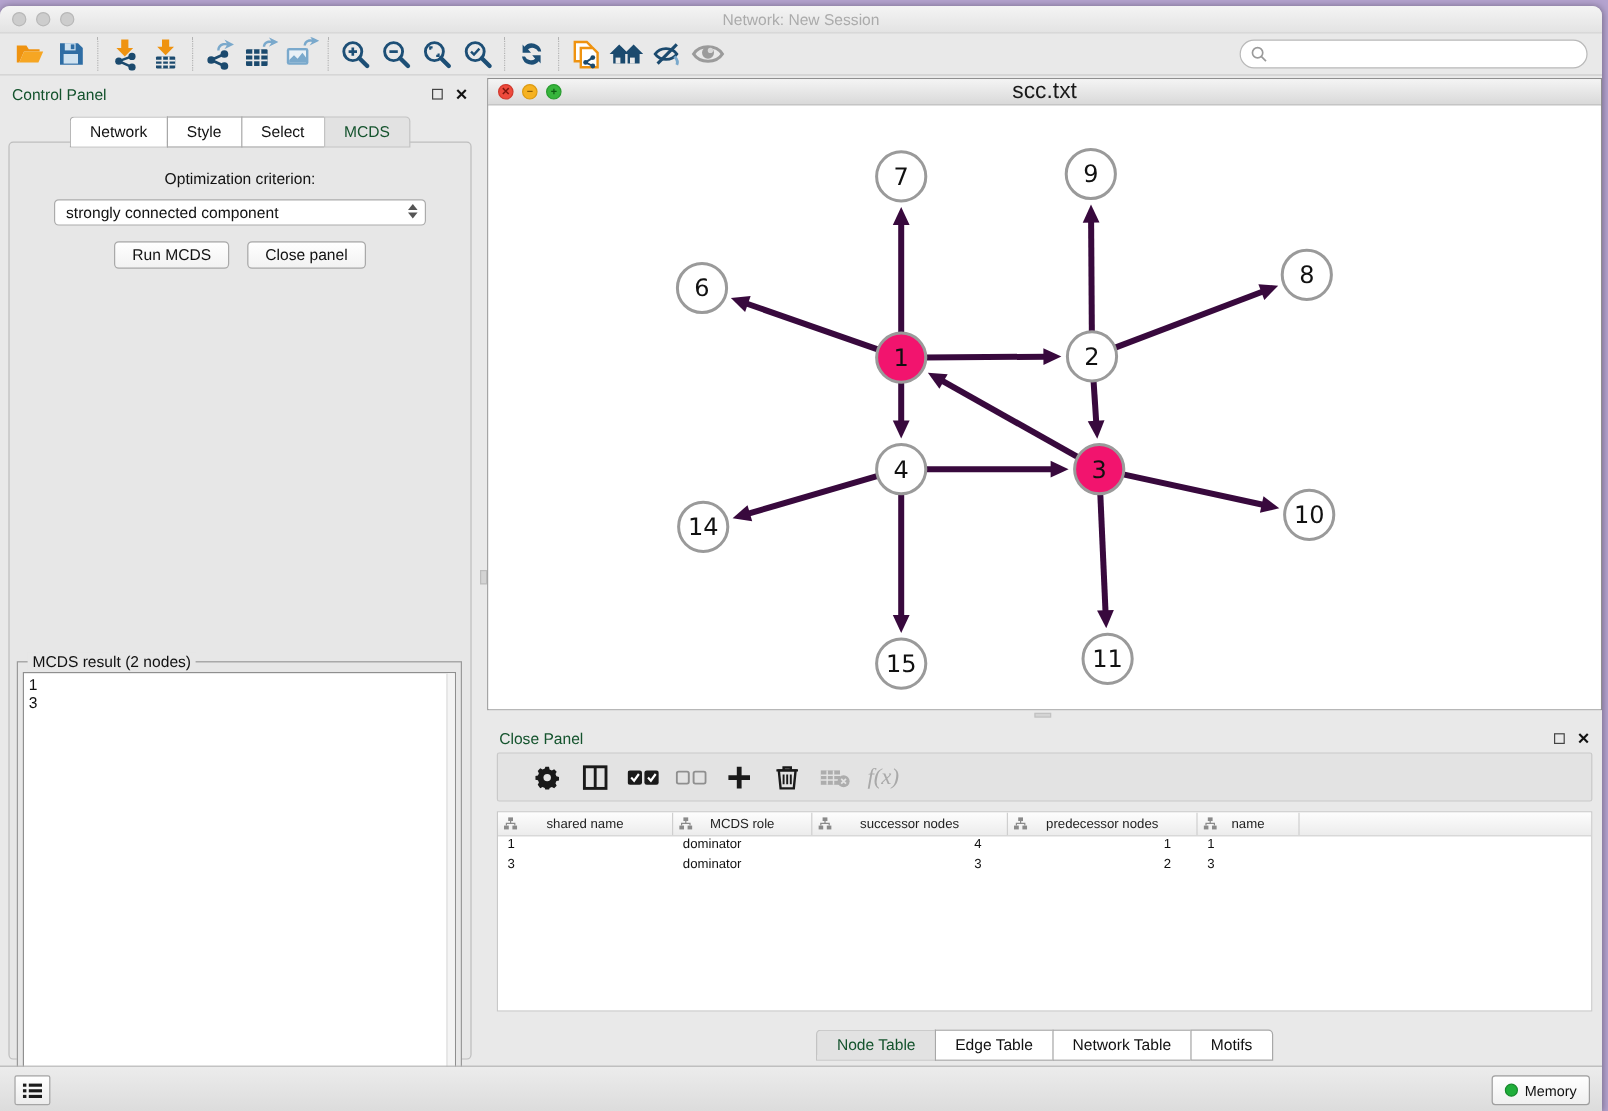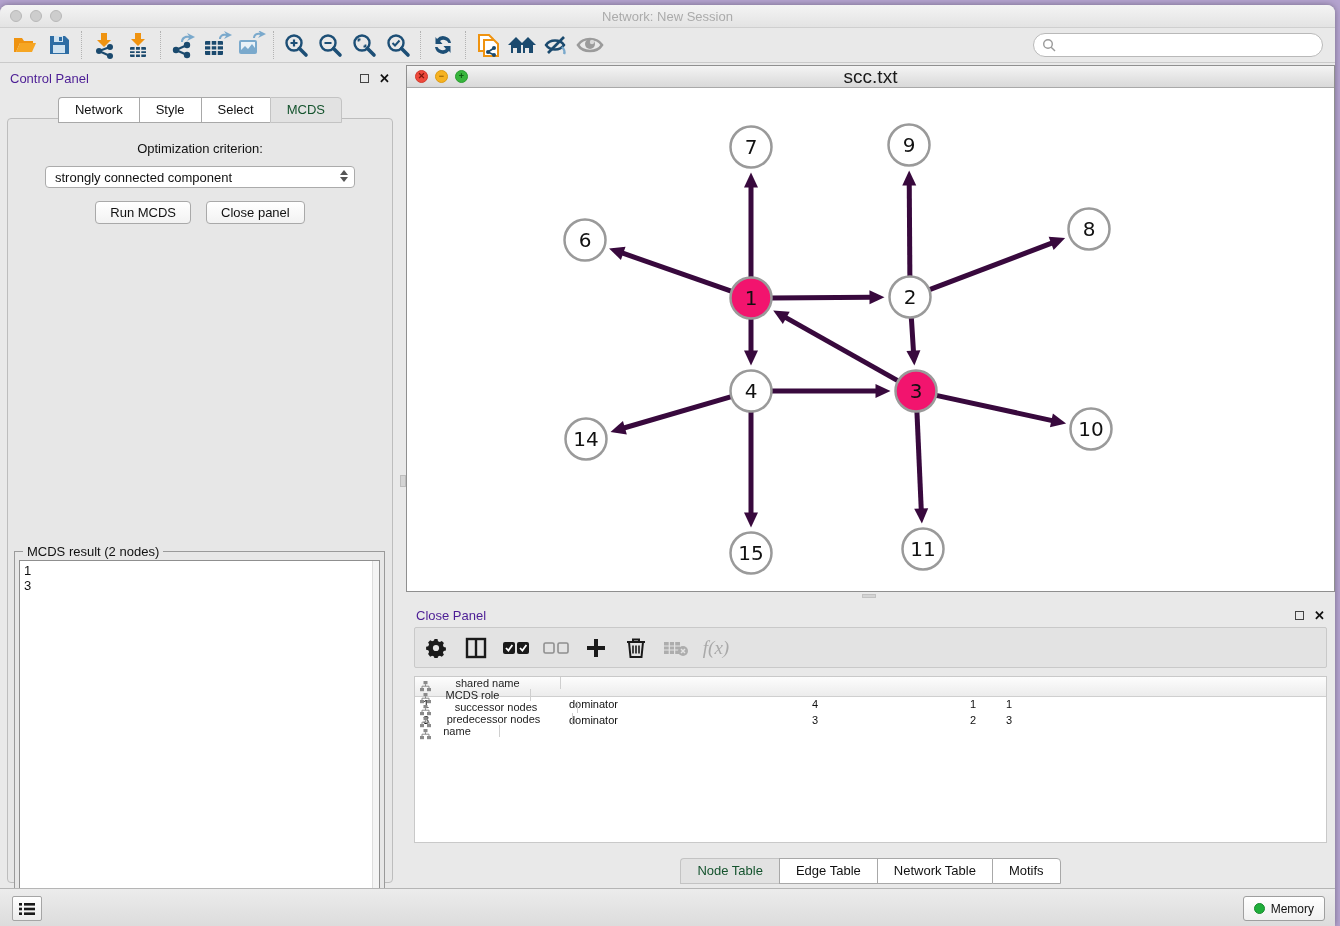--- a/index.html
+++ b/index.html
@@ -26,21 +26,21 @@
   .tb-sep { width:1px; height:28px; margin:0 5px; background:transparent;
             border-left:1px dotted #b3b3b3; }
   .searchbox { position:absolute; right:12px; top:50%; transform:translateY(-50%);
                width:290px; height:24px; background:#fff; border:1px solid #b9b9b9;
                border-radius:13px; display:flex; align-items:center; padding-left:8px; }
   .searchbox input { border:none; outline:none; flex:1; height:18px; font-size:12px; background:transparent; }
 
   
   .control-panel { position:absolute; left:0; top:58px; width:400px; height:825px; background:#e9e9e9; }
   .panel-head { height:24px; display:flex; align-items:center; padding:6px 10px 0 10px; }
-  .panel-head .pname { font-size:13px; color:#4c1d95; flex:1; }
+  .panel-head .pname { font-size:13px; color:#14532d; flex:1; }
   .float-ic { width:9px; height:9px; border:1.5px solid #444; margin-right:10px; }
   .close-ic { font-size:13px; font-weight:bold; color:#111; line-height:9px; }
   .cp-tabs { position:absolute; left:0; top:34px; width:100%; display:flex; justify-content:center; z-index:3; }
   .tab { font-size:13px; padding:4px 16px 5px 16px; background:#fff; border:1px solid #a8a8a8;
          border-right:none; color:#111; }
   .tab:first-child { border-radius:4px 0 0 0; }
   .tab:last-child { border-right:1px solid #a8a8a8; border-radius:0 4px 0 0; }
   .tab.sel { background:#e2e2e2; color:#14532d; border-color:#c3c3c3; }
   .cp-content { position:absolute; left:7px; top:55px; width:386px; height:765px;
                 background:#e7e7e7; border:1px solid #bdbdbd; border-radius:4px; }
@@ -84,27 +84,27 @@
             font-size:9px; font-weight:bold; line-height:1; }
   .nt-red { background:#ee4a3c; border:1px solid #d13a2e; color:#7e150d; }
   .nt-yellow { background:#f6b221; border:1px solid #dd9b12; color:#8f5e05; }
   .nt-green { background:#37b53c; border:1px solid #2a9c30; color:#0d5c12; }
   .net-canvas { position:relative; width:927px; height:503px; background:#fff; overflow:hidden; }
 
   
   .table-panel { position:absolute; left:406px; top:595px; width:929px; height:288px; background:#e9e9e9; }
   .tp-toolbar { position:absolute; left:8px; top:27px; width:913px; height:41px;
                 background:#e3e3e3; border:1px solid #c9c9c9; border-radius:2px;
-                display:flex; align-items:center; padding-left:6px; gap:10px; }
+                display:flex; align-items:center; padding-left:26px; gap:10px; }
   .tp-btn { width:30px; height:30px; display:flex; align-items:center; justify-content:center; }
   .fx { font-family:"Liberation Serif", serif; font-style:italic; font-size:19px; color:#a9a9a9; }
   .tp-table { position:absolute; left:8px; top:76px; width:913px; height:167px; background:#fff;
               border:1px solid #c9c9c9; overflow:hidden; }
   .tp-header { display:flex; height:20px; background:linear-gradient(#fdfdfd,#ececec);
-               border-bottom:1px solid #cfcfcf;flex-direction:column; }
+               border-bottom:1px solid #cfcfcf; }
   .th { position:relative; border-right:1px solid #cfcfcf; font-size:11px; color:#222;
         display:flex; align-items:center; justify-content:center; }
   .th svg { position:absolute; left:5px; top:4px; }
   .trow { display:flex; height:16px; font-size:11px; color:#111; }
   .td { padding:1px 8px 0 8px; overflow:hidden; white-space:nowrap; }
   .td.r { text-align:right; padding-right:22px; }
   .tp-tabs { position:absolute; left:0; bottom:4px; width:100%; display:flex; justify-content:center; }
 
   
   .statusbar { position:absolute; left:0; top:883px; width:100%; height:38px;

